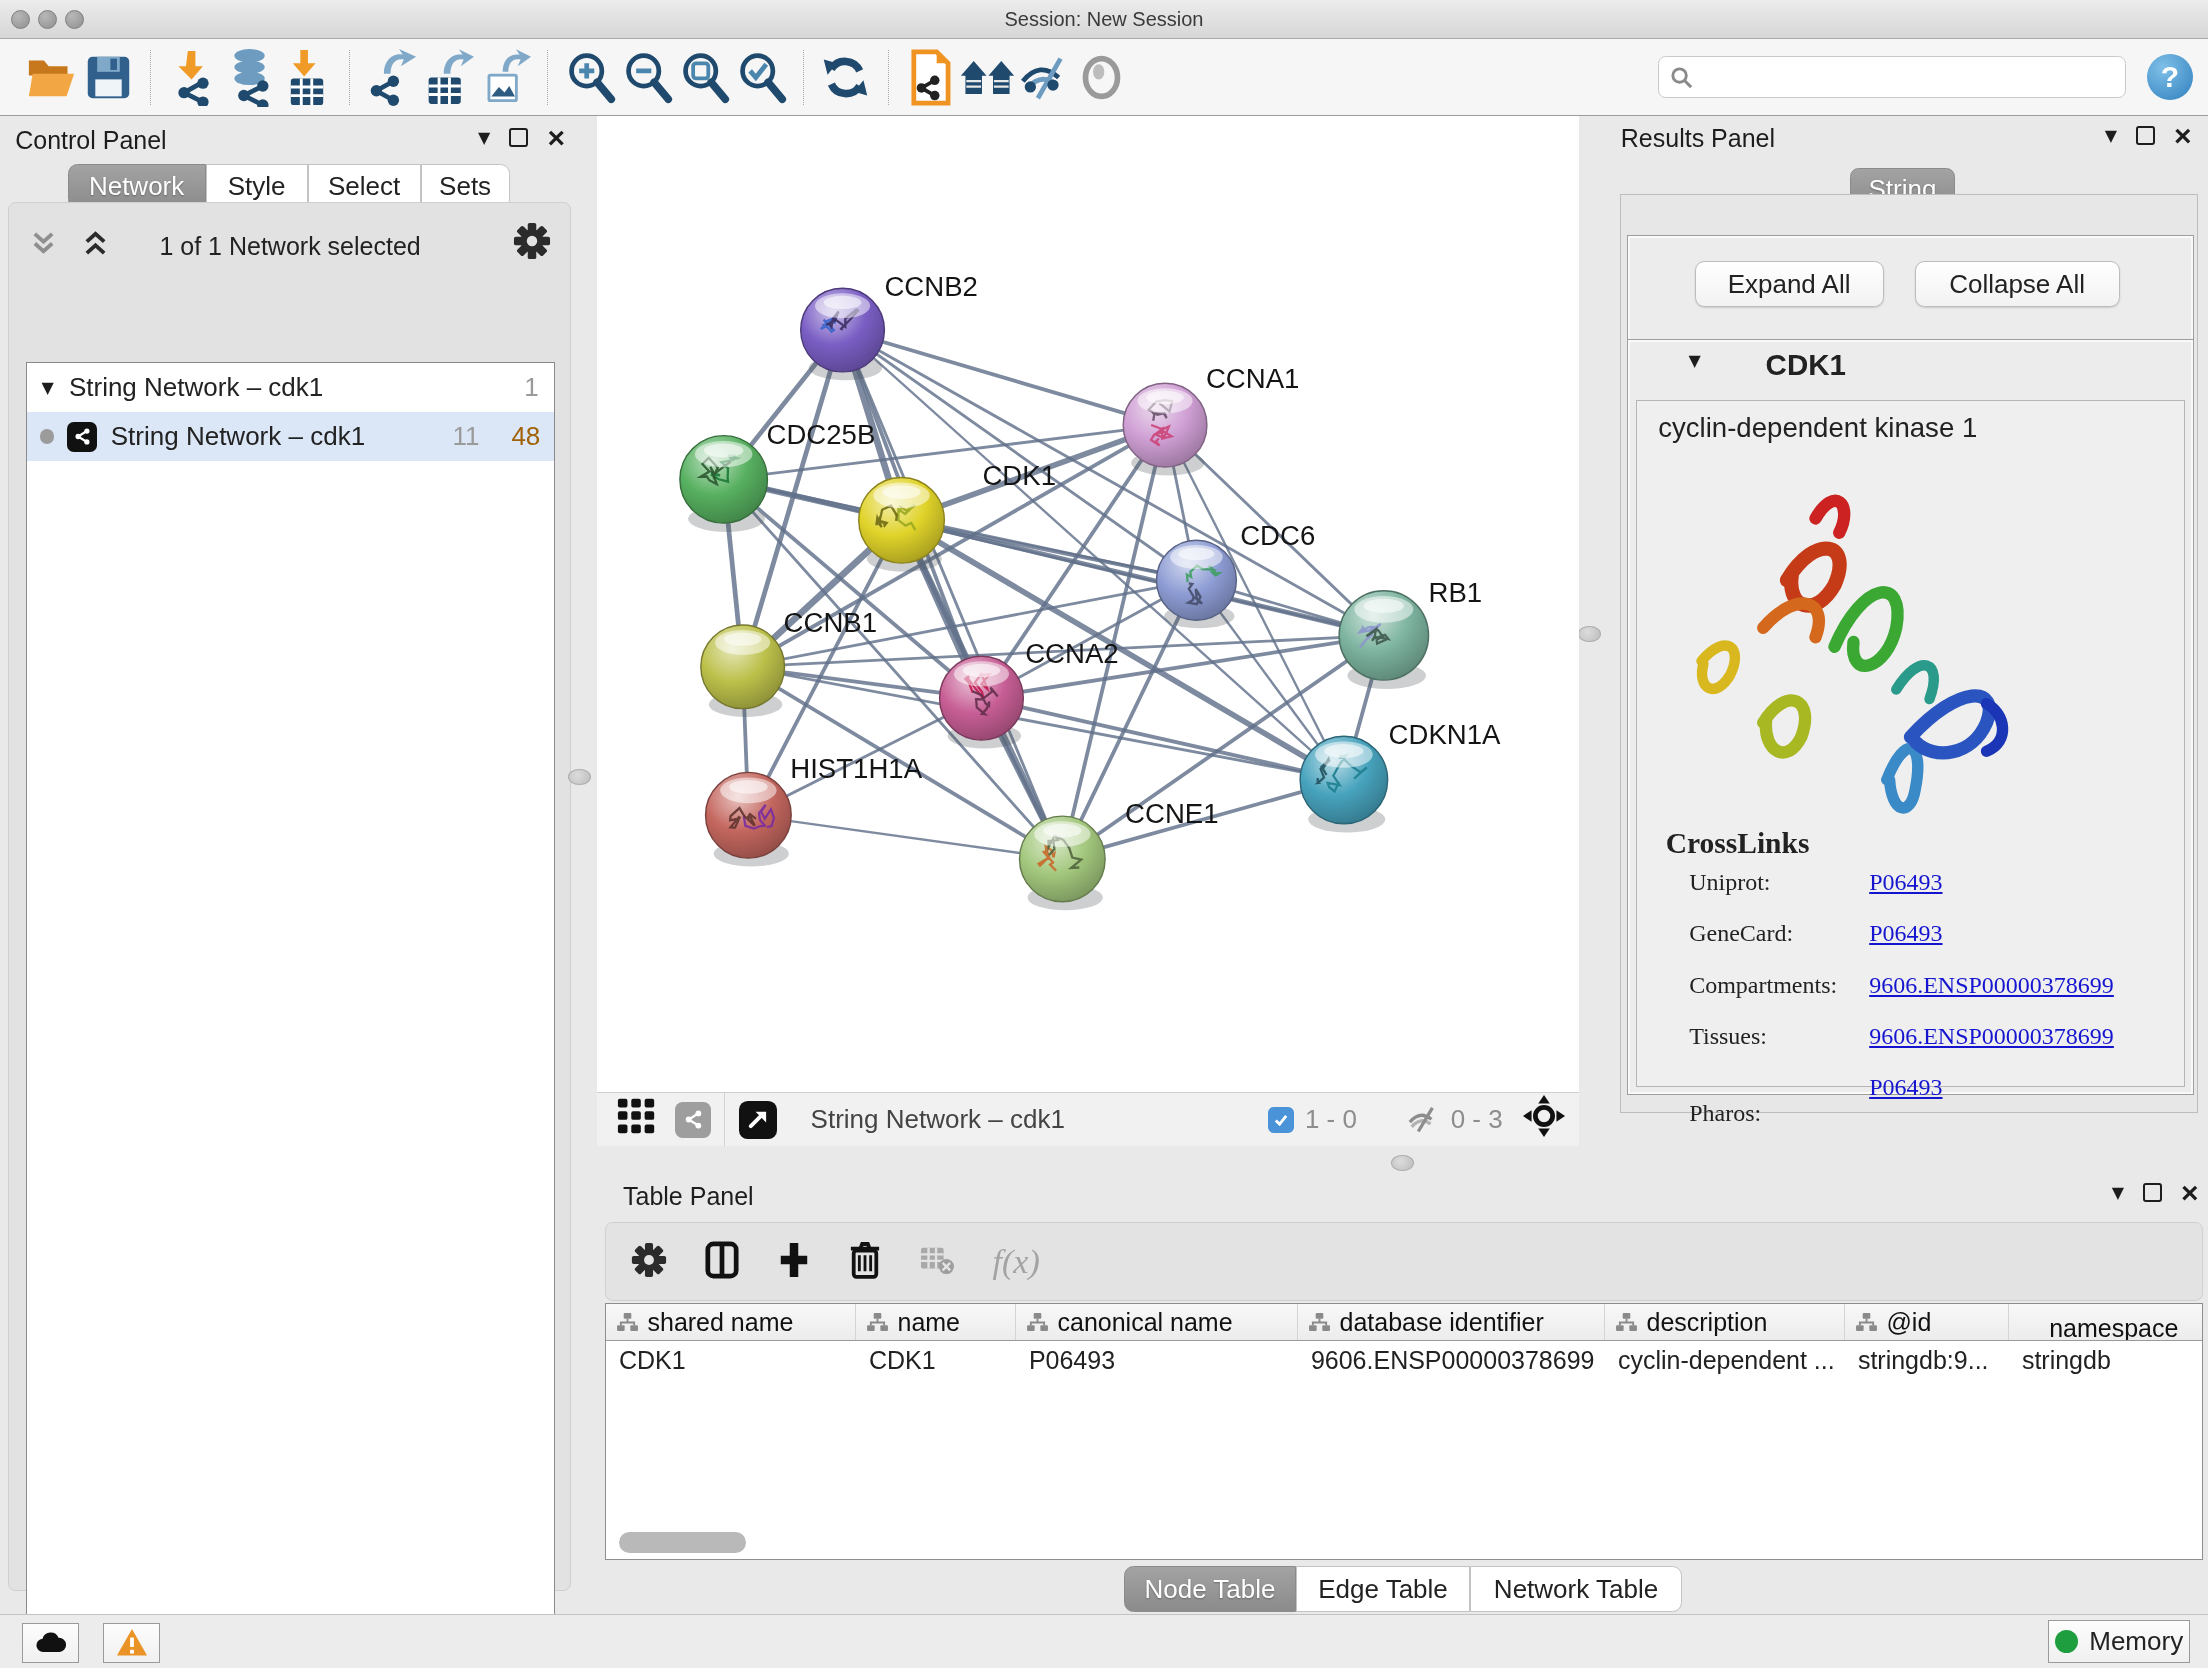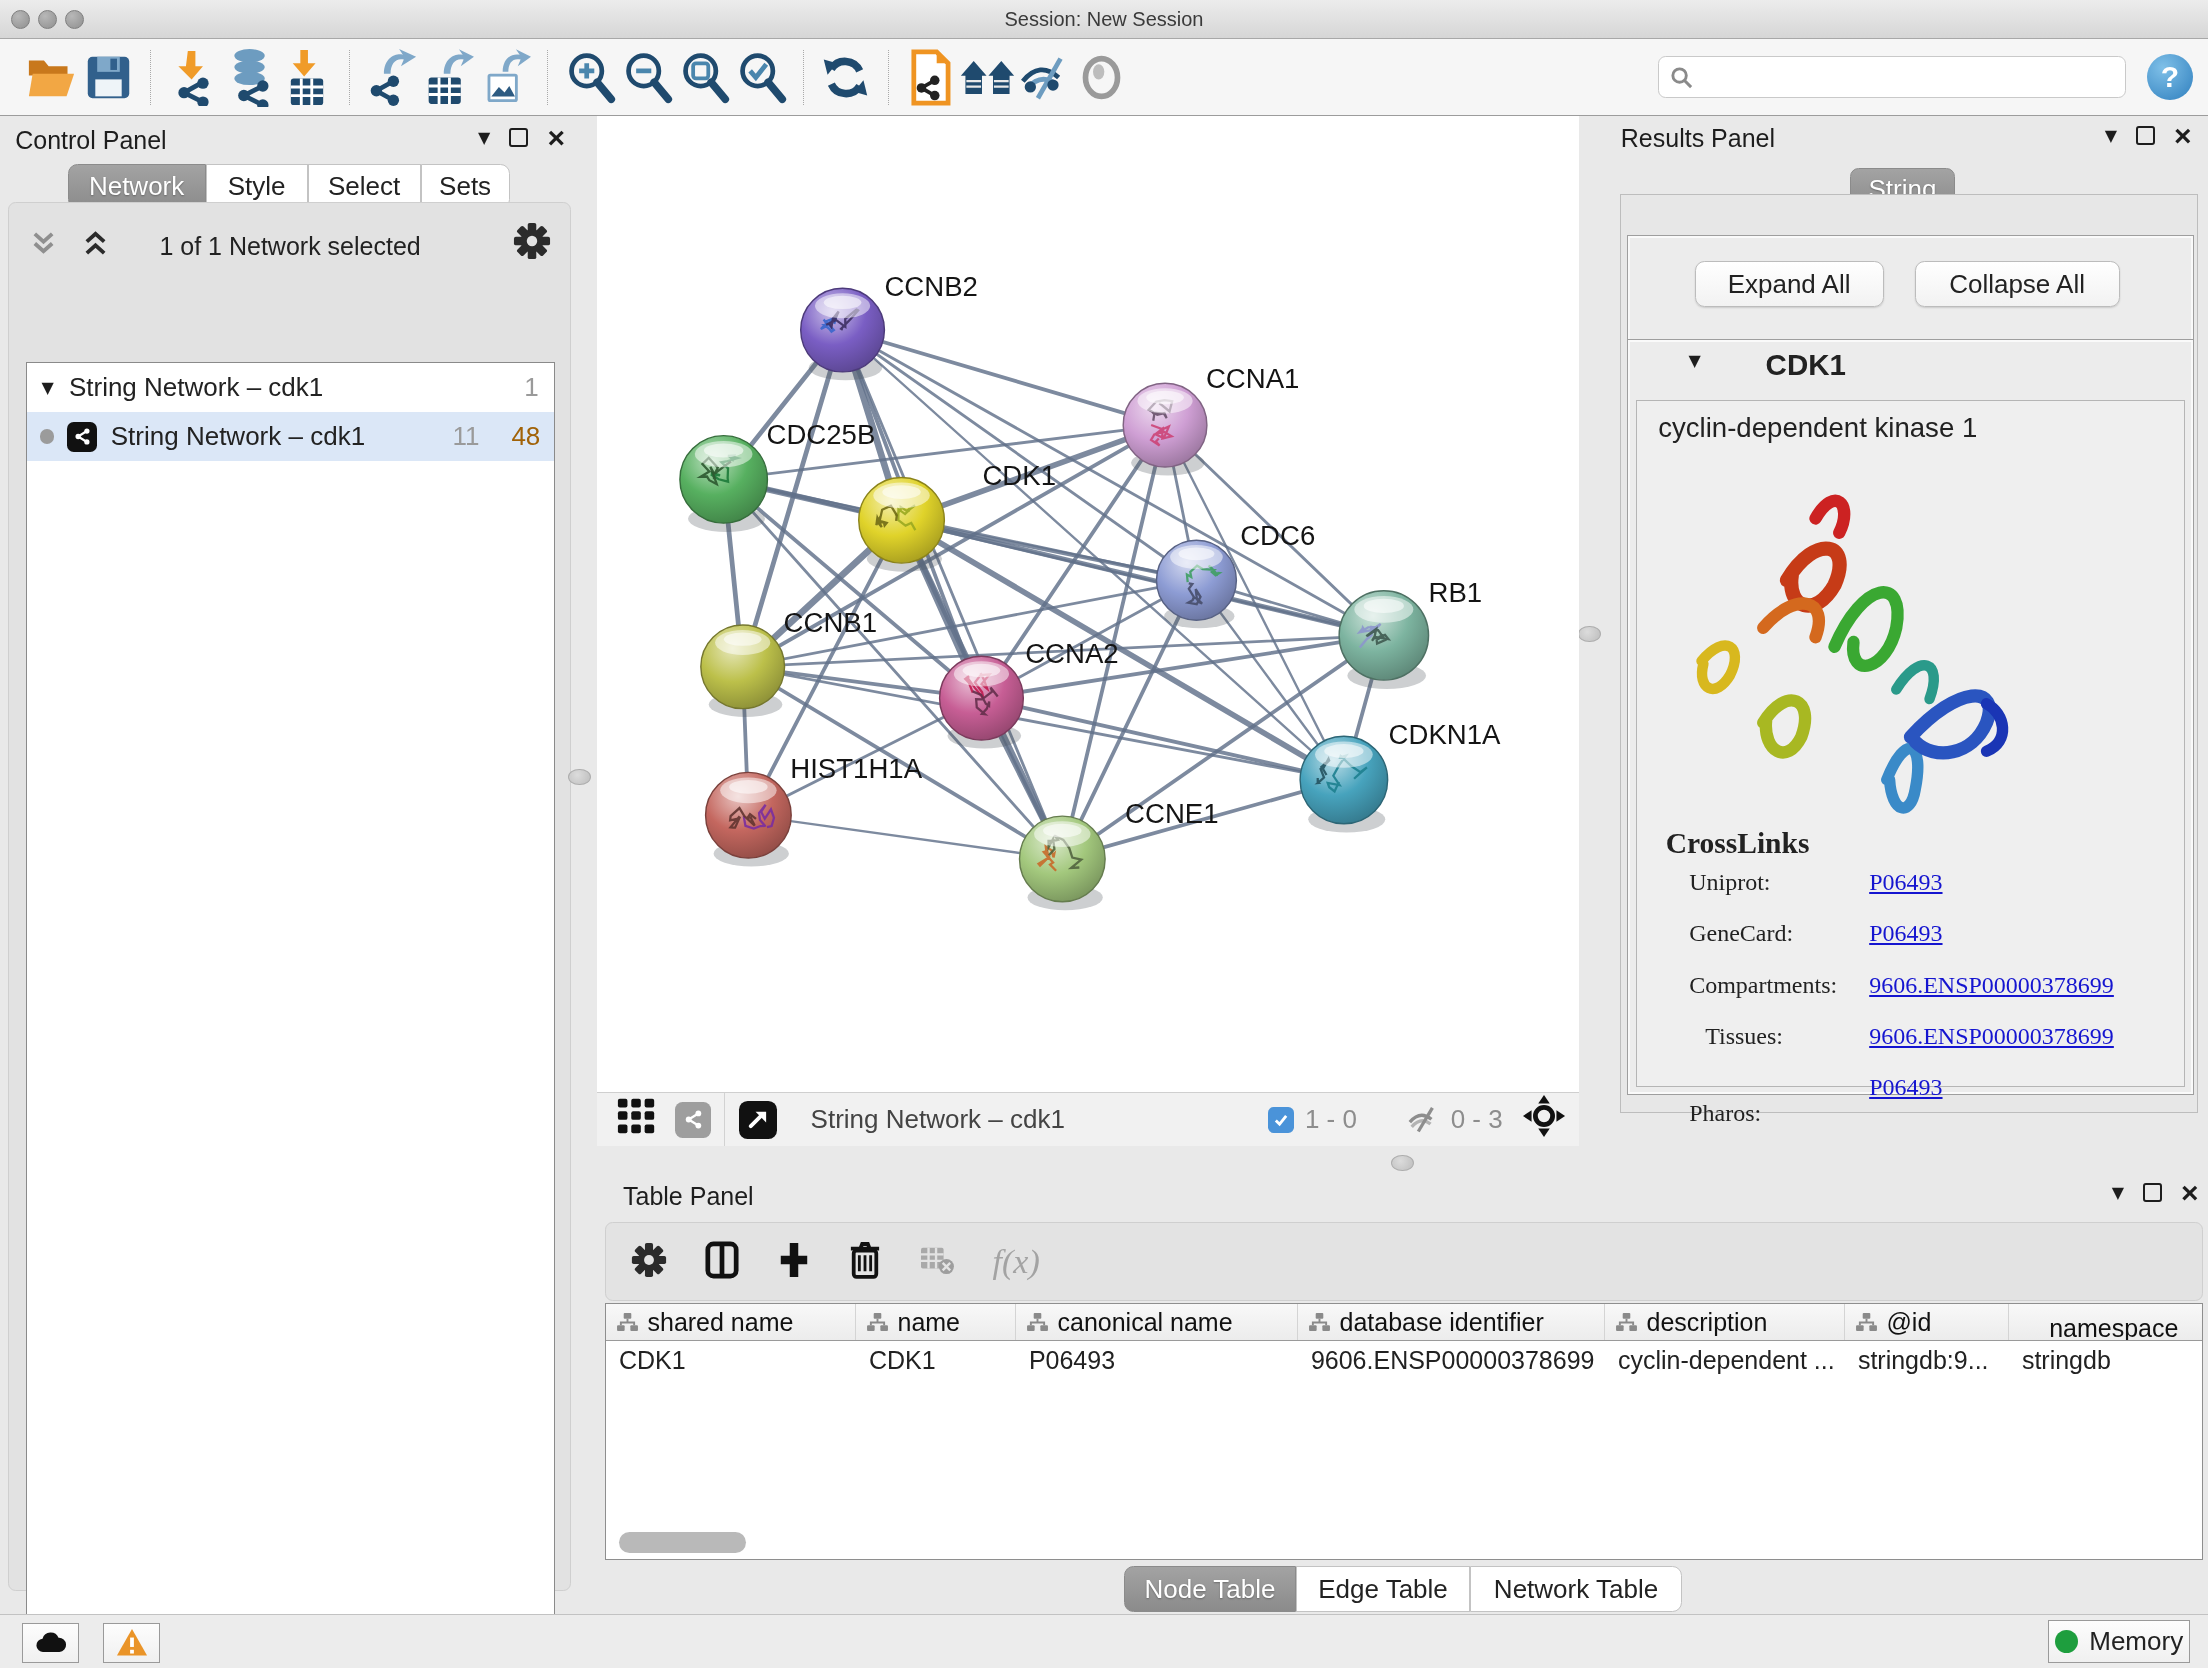--- a/index.html
+++ b/index.html
@@ -618,21 +618,21 @@
             </g>
           </svg>
           <div class="abs serif" style="left:28.5px;top:426px;font-size:29.5px;font-weight:bold;">CrossLinks</div>
           <div id="xlinks">
               <div class="xlrow serif" style="left: 52px; top: 468px;">Uniprot:</div>
               <a class="xlrow serif xlink" href="#" style="left: 232px; top: 468px;">P06493</a>
               <div class="xlrow serif" style="left: 52px; top: 519px;">GeneCard:</div>
               <a class="xlrow serif xlink" href="#" style="left: 232px; top: 519px;">P06493</a>
               <div class="xlrow serif" style="left: 52px; top: 571px;">Compartments:</div>
               <a class="xlrow serif xlink" href="#" style="left: 232px; top: 571px;">9606.ENSP00000378699</a>
-              <div class="xlrow serif" style="left: 68px; top: 622px;">Tissues:</div>
+              <div class="xlrow serif" style="left: 52px; top: 622px;">Tissues:</div>
               <a class="xlrow serif xlink" href="#" style="left: 232px; top: 622px;">9606.ENSP00000378699</a>
               <div class="xlrow serif" style="left: 52px; top: 673px; margin-top: 26px;">Pharos:</div>
               <a class="xlrow serif xlink" href="#" style="left: 232px; top: 673px;">P06493</a>
             </div>
         </div>
       </div>
     </div>
   </div>
 
   <div class="abs tpanel">

